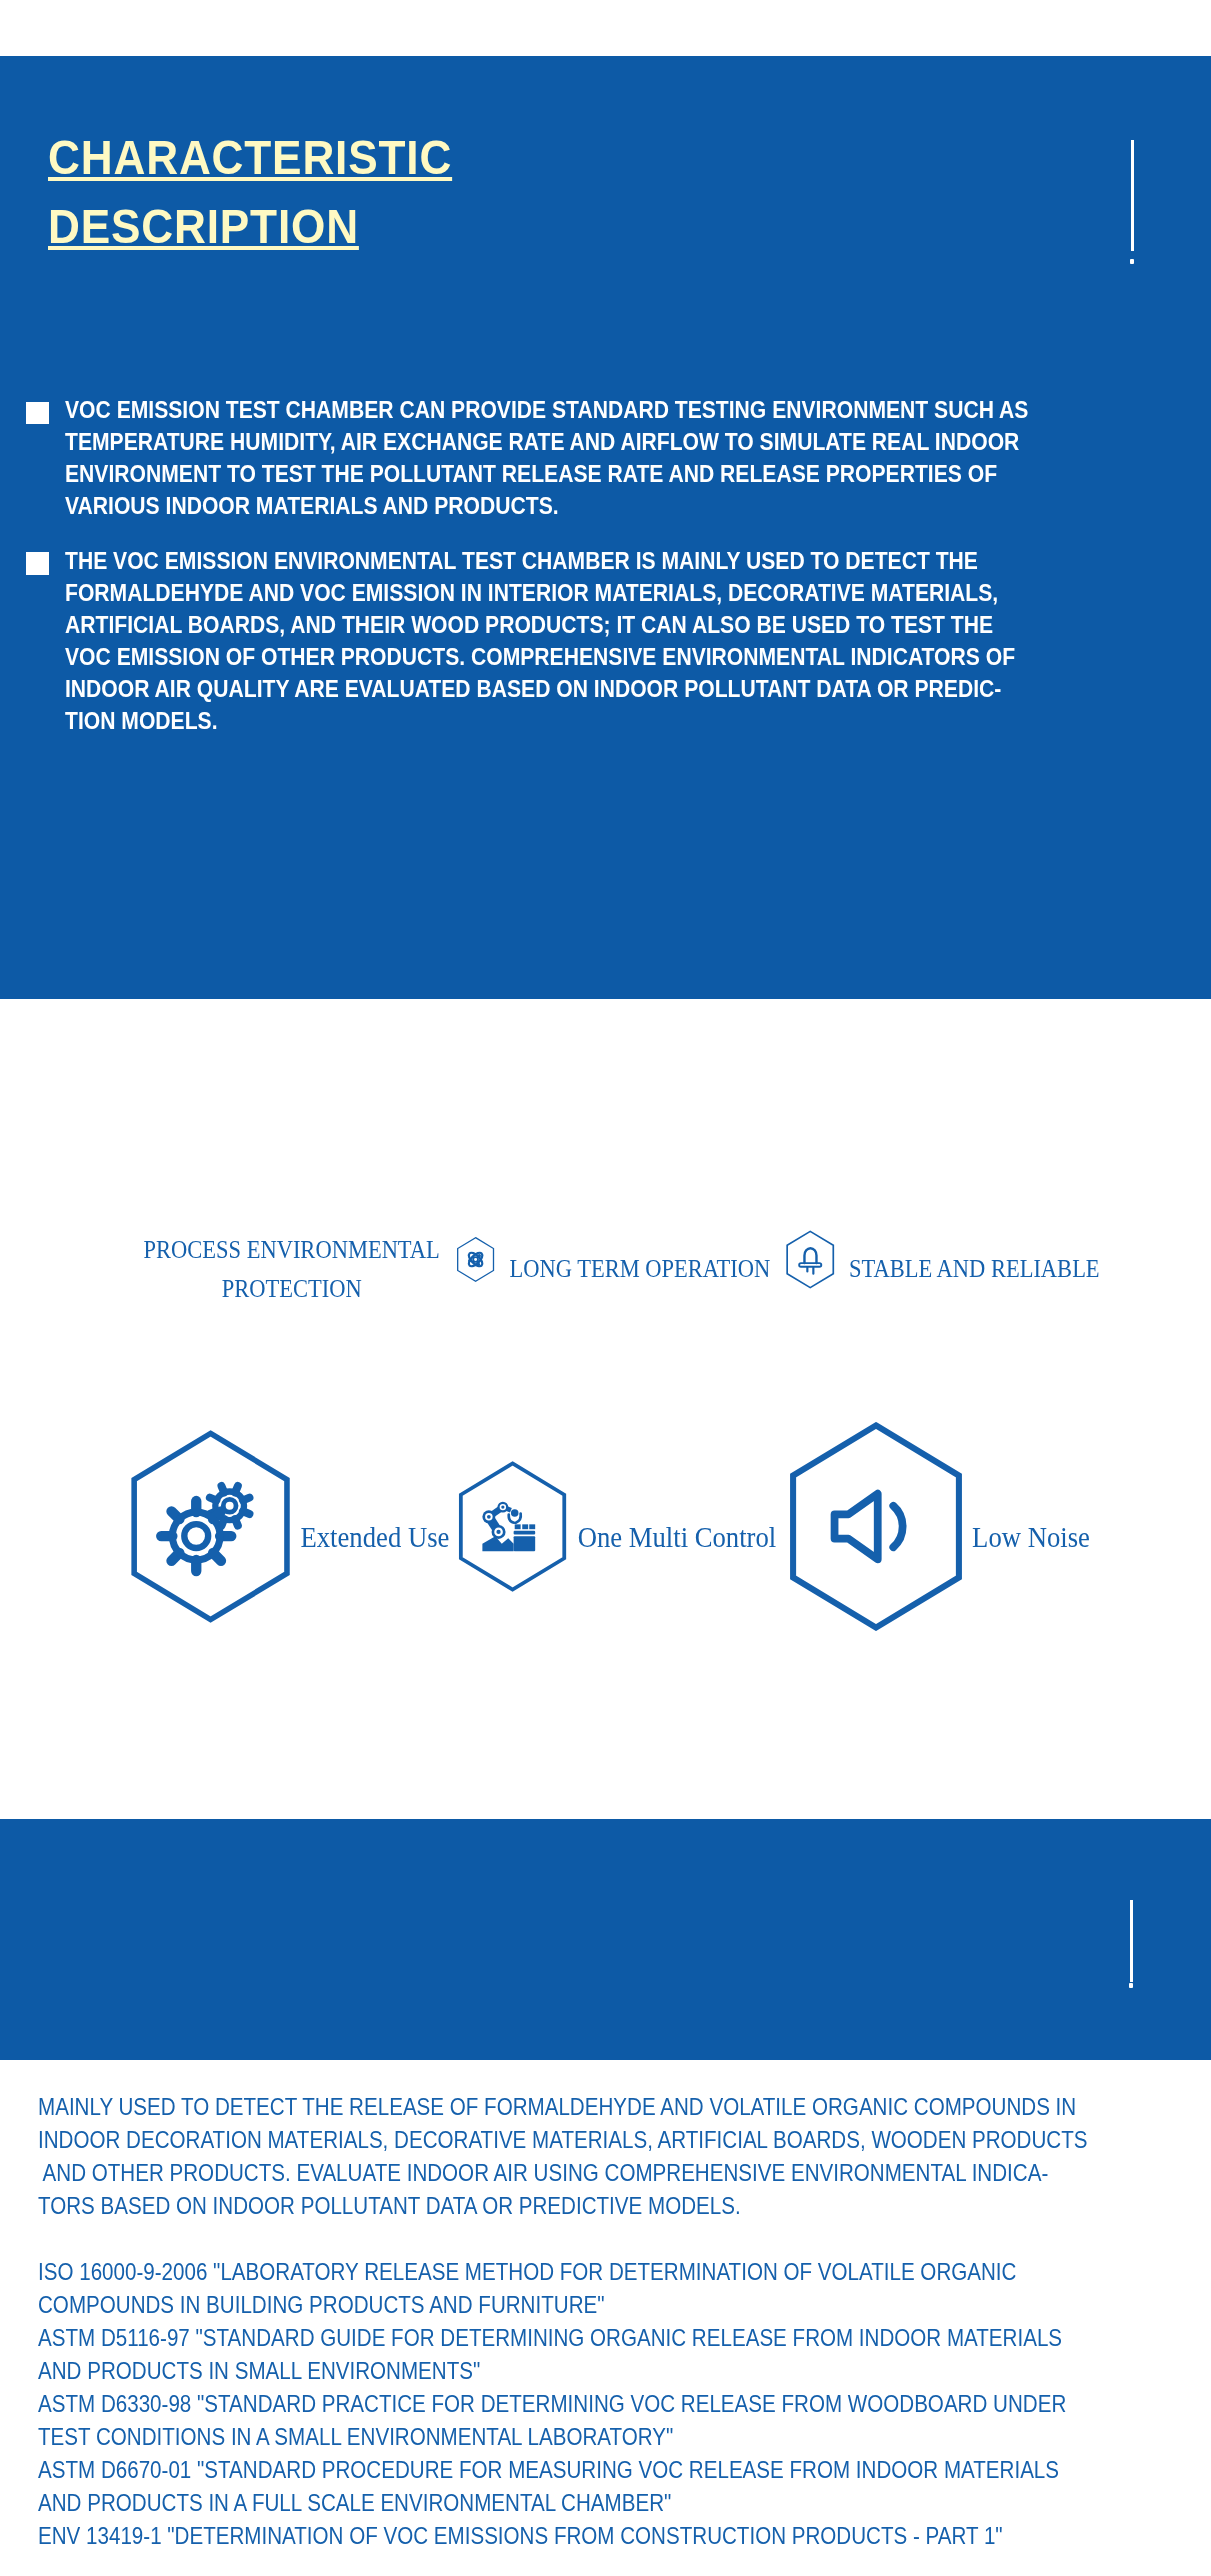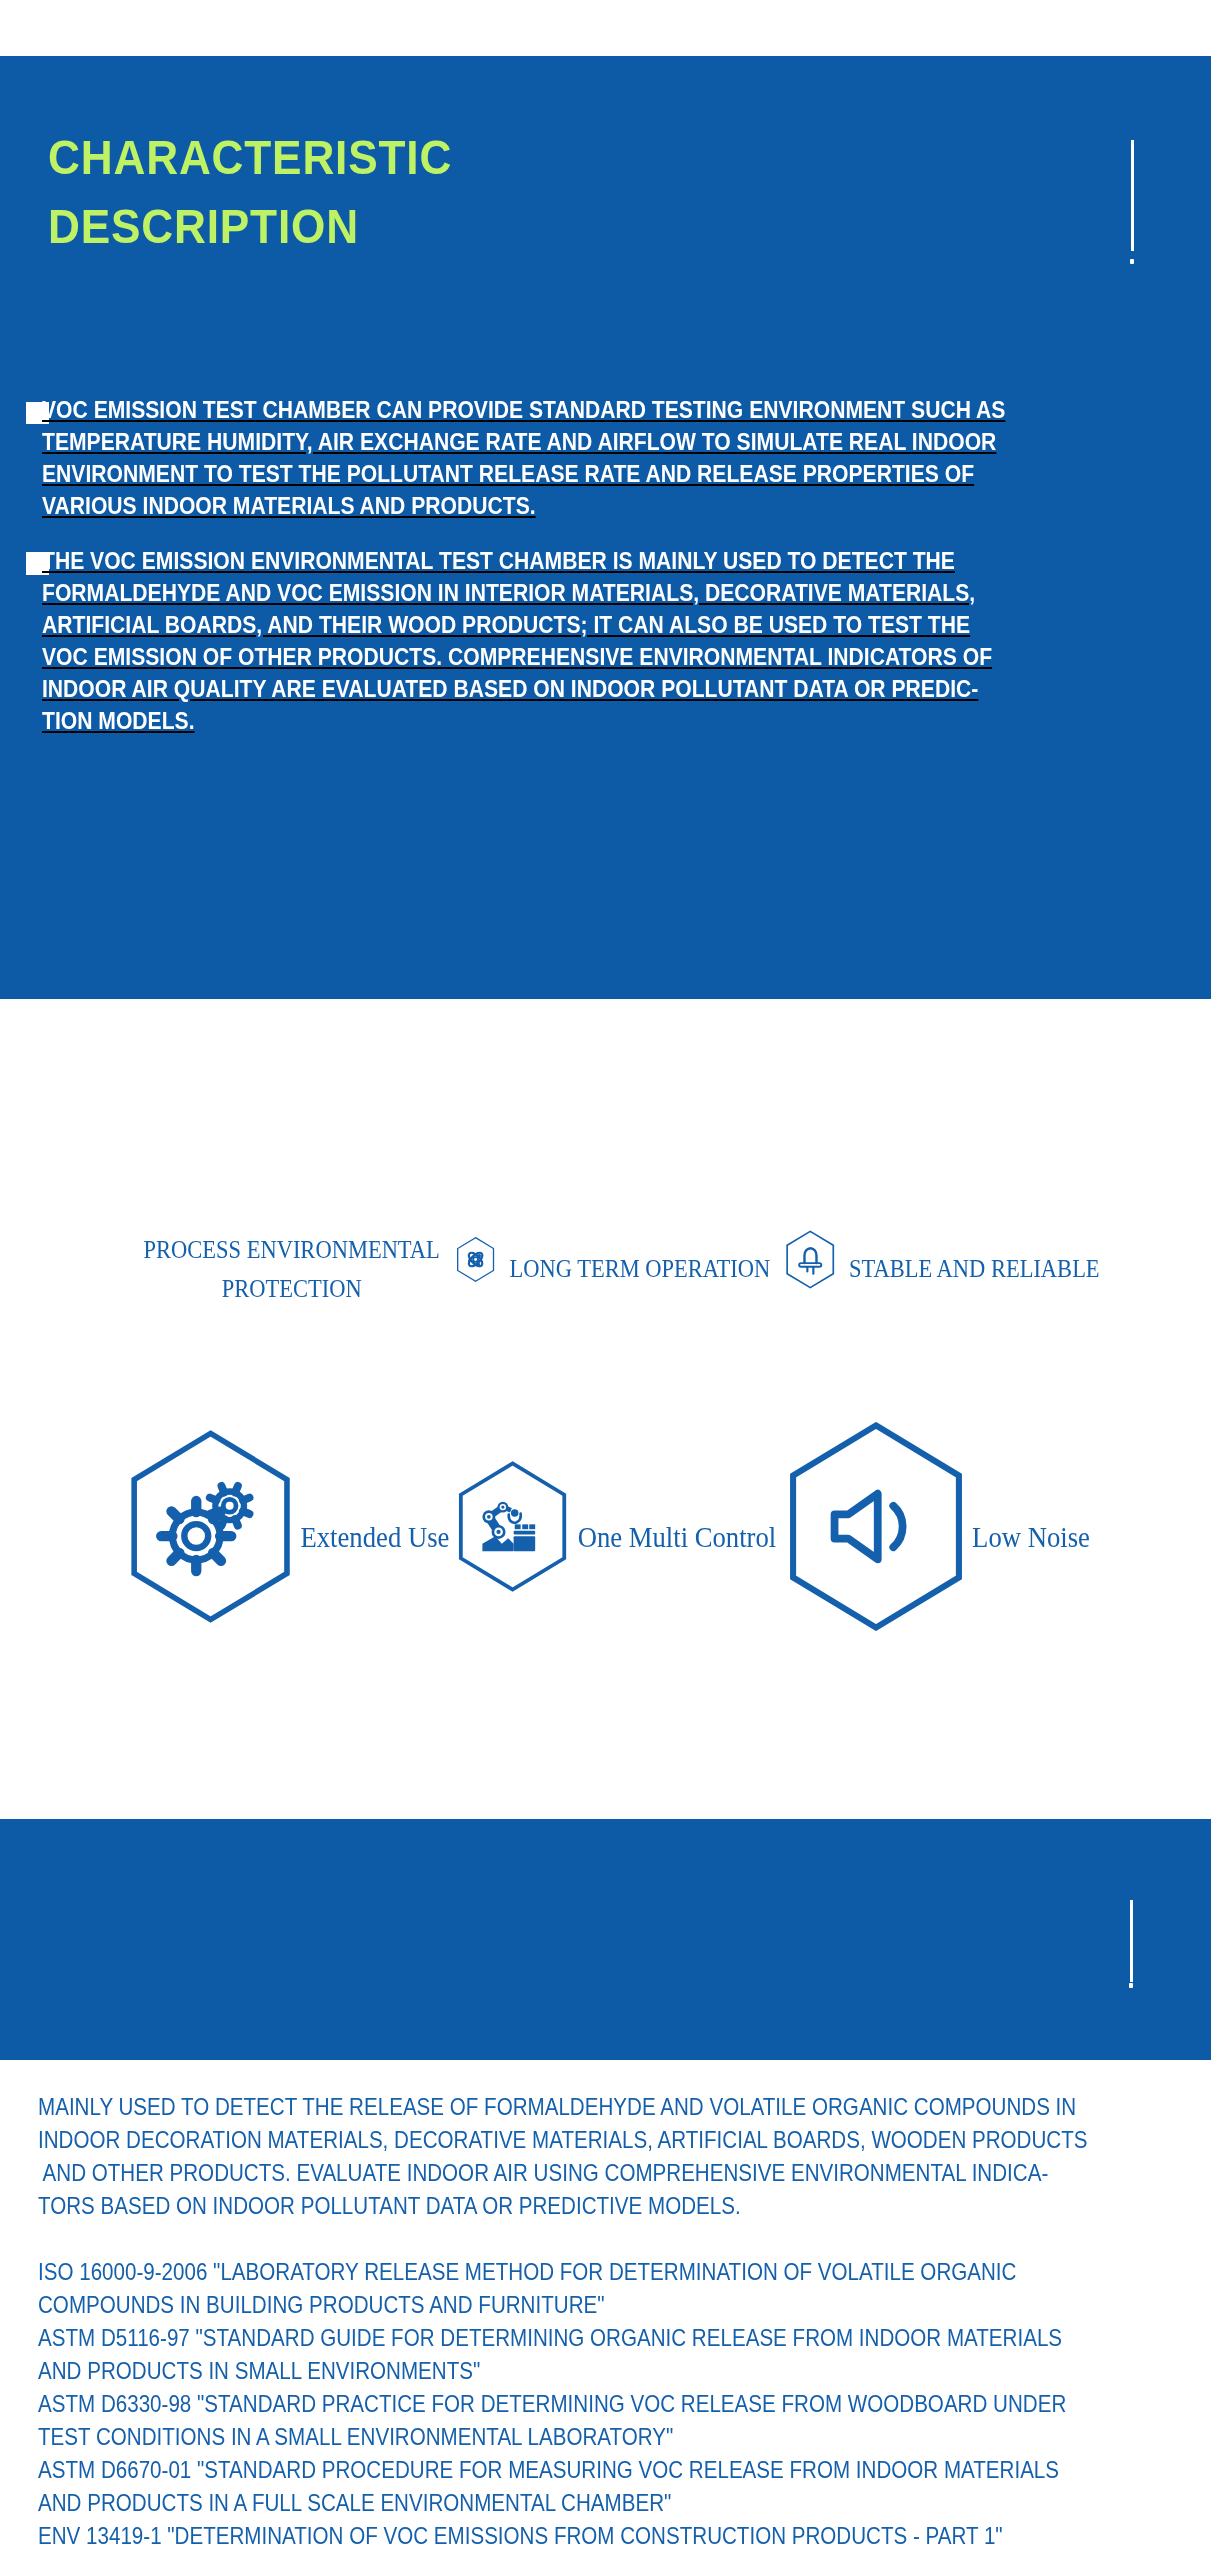--- a/index.html
+++ b/index.html
@@ -4,36 +4,36 @@
 <style>
   * { margin:0; padding:0; box-sizing:border-box; }
   body { background:#ffffff; font-family:"Liberation Sans", sans-serif; }
   .page { position:relative; width:1212px; height:2576px; background:#ffffff; overflow:hidden; }
 
   
   .band { position:absolute; left:0; right:0; background:#0d5aa6; }
   .band-1 { top:56px; height:943px; }
   .band-2 { top:1819px; height:241px; }
 
-  .band-title { position:absolute; color:#bef264; font-weight:bold; }
+  .band-title { position:absolute; color:#fef9c3; font-weight:bold;text-decoration:underline; }
   .band-1 .band-title { left:48px; top:67px; }
   .band-1 .band-title .title-line { font-size:48px; line-height:69px; letter-spacing:0.9px; transform:scaleX(0.92); transform-origin:0 50%; white-space:pre; }
   .band-2 .band-title { left:90px; top:86px; }
   .band-2 .band-title .title-line { font-size:47px; line-height:52px; letter-spacing:0.9px; transform:scaleX(0.92); transform-origin:0 50%; white-space:pre; }
 
   .deco-line { position:absolute; width:2.6px; background:#ffffff; }
   .band-1 .deco-line { left:1131px; top:84px; height:111px; }
   .band-2 .deco-line { left:1130px; top:81px; height:82px; }
   .deco-dot { position:absolute; width:4.3px; height:5.2px; background:#ffffff; border-radius:0.9px; }
   .band-1 .deco-dot { left:1130px; top:203px; }
   .band-2 .deco-dot { left:1129px; top:164px; }
 
   
   .paras { position:absolute; top:338px; left:0; right:17.3px; }
-  .para { position:relative; padding-left:42px;text-decoration:underline; }
+  .para { position:relative; padding-left:65px; }
   .para + .para { margin-top:22.5px; }
   .bullet { position:absolute; left:26px; top:7.8px; width:22.5px; height:22.5px; background:#ffffff; }
   .pline { color:#ffffff; font-size:24px; font-weight:bold; line-height:32px; white-space:pre; transform:scaleX(0.88); transform-origin:0 50%; }
 
   
   .features { position:absolute; top:1097px; left:127px; width:987px; }
   .feat-row { display:flex; }
   .feat-row-1 { height:325px; }
   .feat-card { width:329px; display:flex; flex-direction:row; align-items:center;font-family:Liberation Serif, serif; }
   .hex-svg { display:block; }

